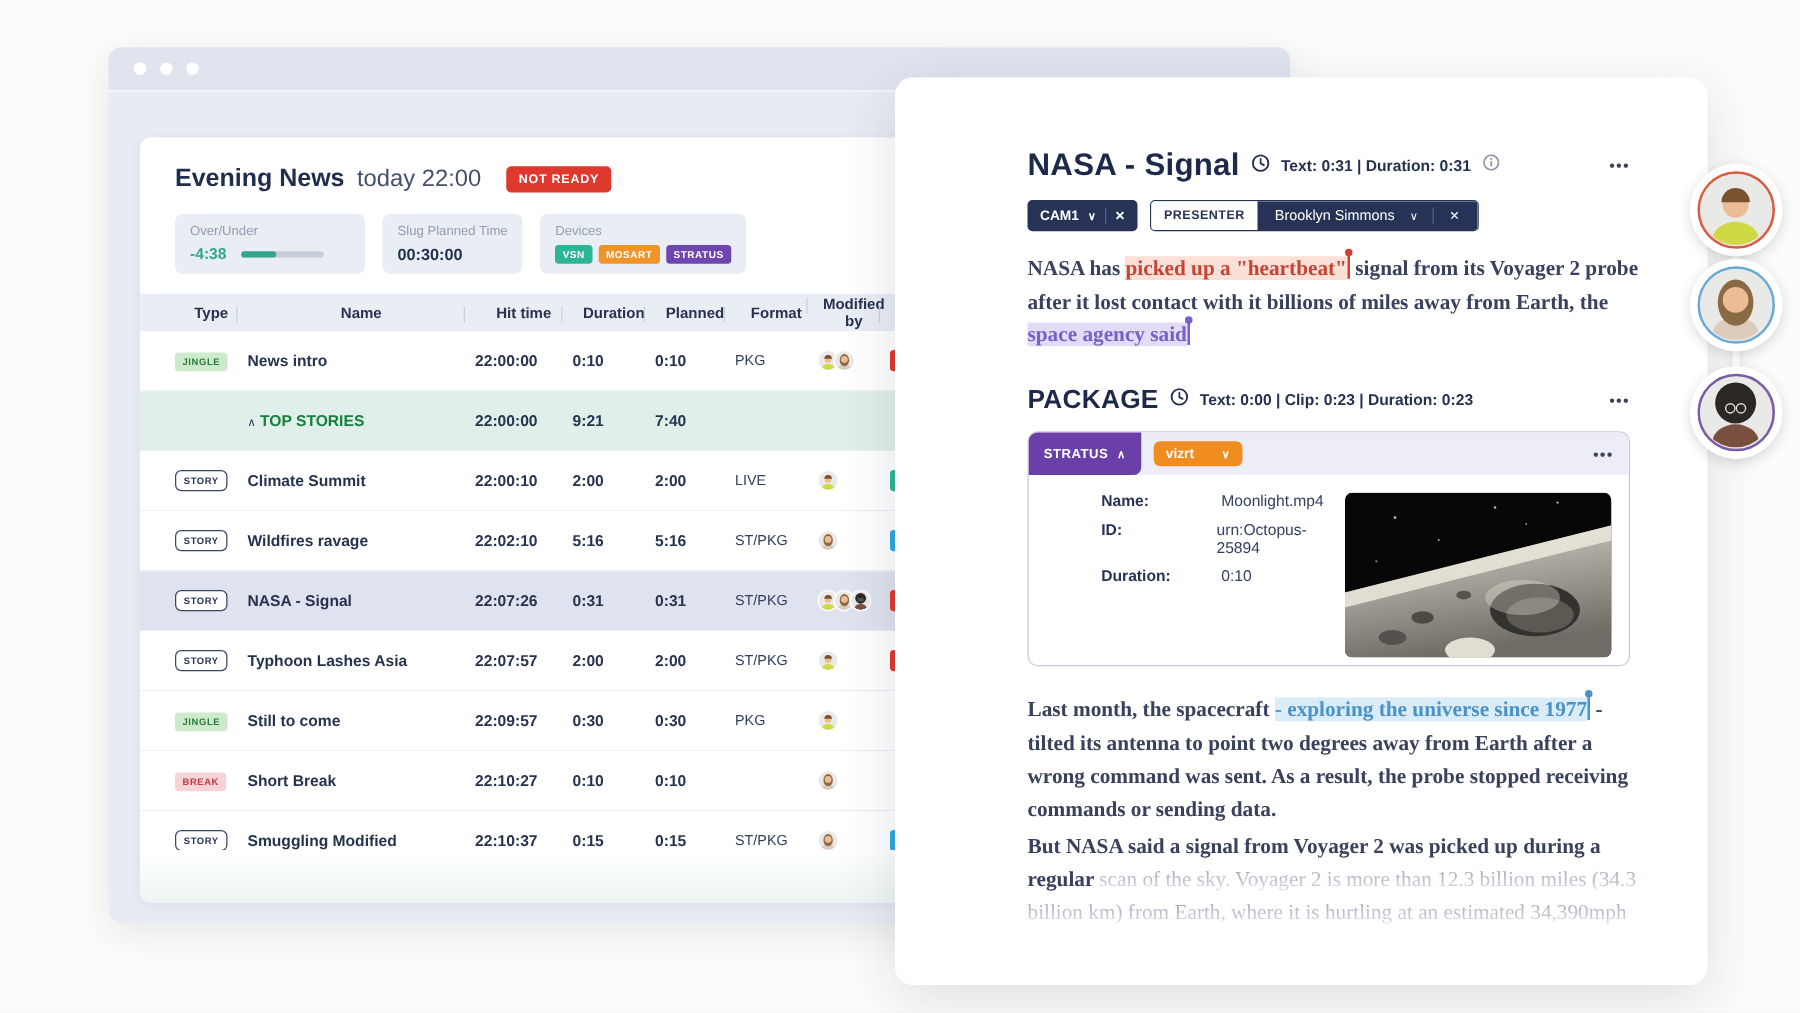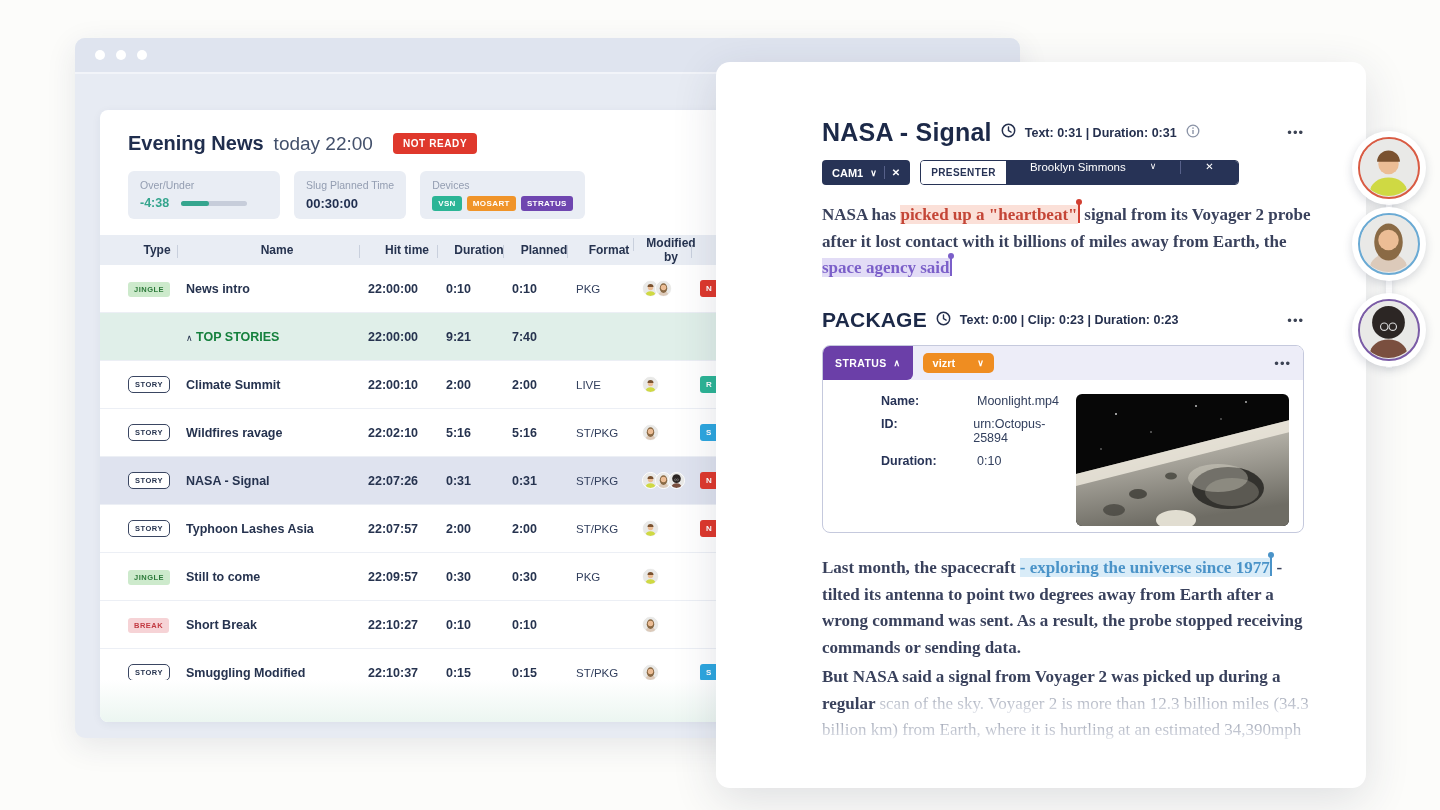--- a/index.html
+++ b/index.html
@@ -1,20 +1,20 @@
 <!DOCTYPE html>
 <html><head>
 <meta charset="utf-8">
 <style>
   * { margin:0; padding:0; box-sizing:border-box; }
   html,body { width:1440px; height:810px; overflow:hidden; background:#fcfcfa; font-family:"Liberation Sans",sans-serif; }
   .stage { position:relative; width:1440px; height:810px; }
 
   
-  .win { position:absolute; left:75px; top:38px; width:945px; height:700px; background:#e7ebf3; border-radius:10px; box-shadow:0 8px 30px rgba(40,50,80,.10); z-index:1; }
+  .win { position:absolute; left:87px; top:38px; width:945px; height:700px; background:#e7ebf3; border-radius:10px; box-shadow:0 8px 30px rgba(40,50,80,.10); z-index:1; }
   .win-titlebar { height:36px; background:#dfe4ef; border-radius:10px 10px 0 0; display:flex; align-items:center; padding-left:20px; gap:11px; border-bottom:2px solid #f2f4f9; }
   .dot { width:10px; height:10px; border-radius:50%; background:#ffffff; }
 
   .card { position:absolute; left:25px; top:72px; width:895px; height:612px; background:#ffffff; border-radius:8px; box-shadow:0 2px 10px rgba(40,50,80,.06); overflow:hidden; }
   .card-footer { position:absolute; left:0; bottom:0; width:100%; height:42px; background:linear-gradient(180deg,#ffffff, #ecf6f1); }
 
   .card-head { display:flex; align-items:center; gap:10px; padding:22px 28px 0 28px; }
   .rundown-title { font-size:20px; font-weight:bold; color:#202e4e; }
   .rundown-subtitle { font-size:19px; color:#43506b; }
   .badge-notready { margin-left:10px; background:#df382c; color:#fff; font-size:10px; font-weight:bold; letter-spacing:.6px; padding:5px 10px; border-radius:4px; }
@@ -58,21 +58,21 @@
   .icon-btn { margin-left:auto; color:#3c4354; font-size:13px; letter-spacing:1px; cursor:pointer; user-select:none; }
   .svg-ic { display:inline-block; vertical-align:-2px; }
 
   .tags-row { display:flex; gap:10px; margin-top:13px; }
   .tag-cam { display:flex; align-items:center; gap:7px; background:#273356; color:#fff; font-size:11px; font-weight:bold; border-radius:4px; padding:6px 10px; }
   .tag-sep { width:1px; height:13px; background:#57618a; }
   .tag-x { font-size:10px; }
   .chev { font-size:9px; }
   .tag-presenter { display:flex; align-items:stretch; border:1.5px solid #273356; border-radius:4px; overflow:hidden; }
   .tp-label { background:#fff; color:#273356; font-size:10px; font-weight:bold; letter-spacing:.4px; padding:6px 10px; display:flex; align-items:center; }
-  .tp-body { background:#273356; color:#fff; font-size:11.5px; display:flex; gap:24px; padding:0 24px; }
+  .tp-body { background:#273356; color:#fff; font-size:11.5px; display:flex; align-items:center; gap:12px; padding:0 14px; }
 
   .script { font-family:"Liberation Serif",serif; font-size:17px; font-weight:600; color:#39415c; line-height:1.57; width:492px; margin-top:17px; }
   .seg-red    { background:#fbe0d8; color:#c44536; }
   .seg-purple { background:#e2dcf6; color:#7b5fc9; }
   .seg-blue   { background:#d9ecf8; color:#4a93c8; }
   .seg-fade   { font-weight:400; background:linear-gradient(180deg,#9aa0af,#dcdfe7); -webkit-background-clip:text; background-clip:text; color:transparent; }
   .caret { display:inline-block; width:2.5px; height:1.1em; vertical-align:-3px; position:relative; }
   .caret::after { content:""; position:absolute; top:-5px; left:-2px; width:6px; height:6px; border-radius:50%; background:inherit; }
 
   .pkg-head { margin-top:26px; }

